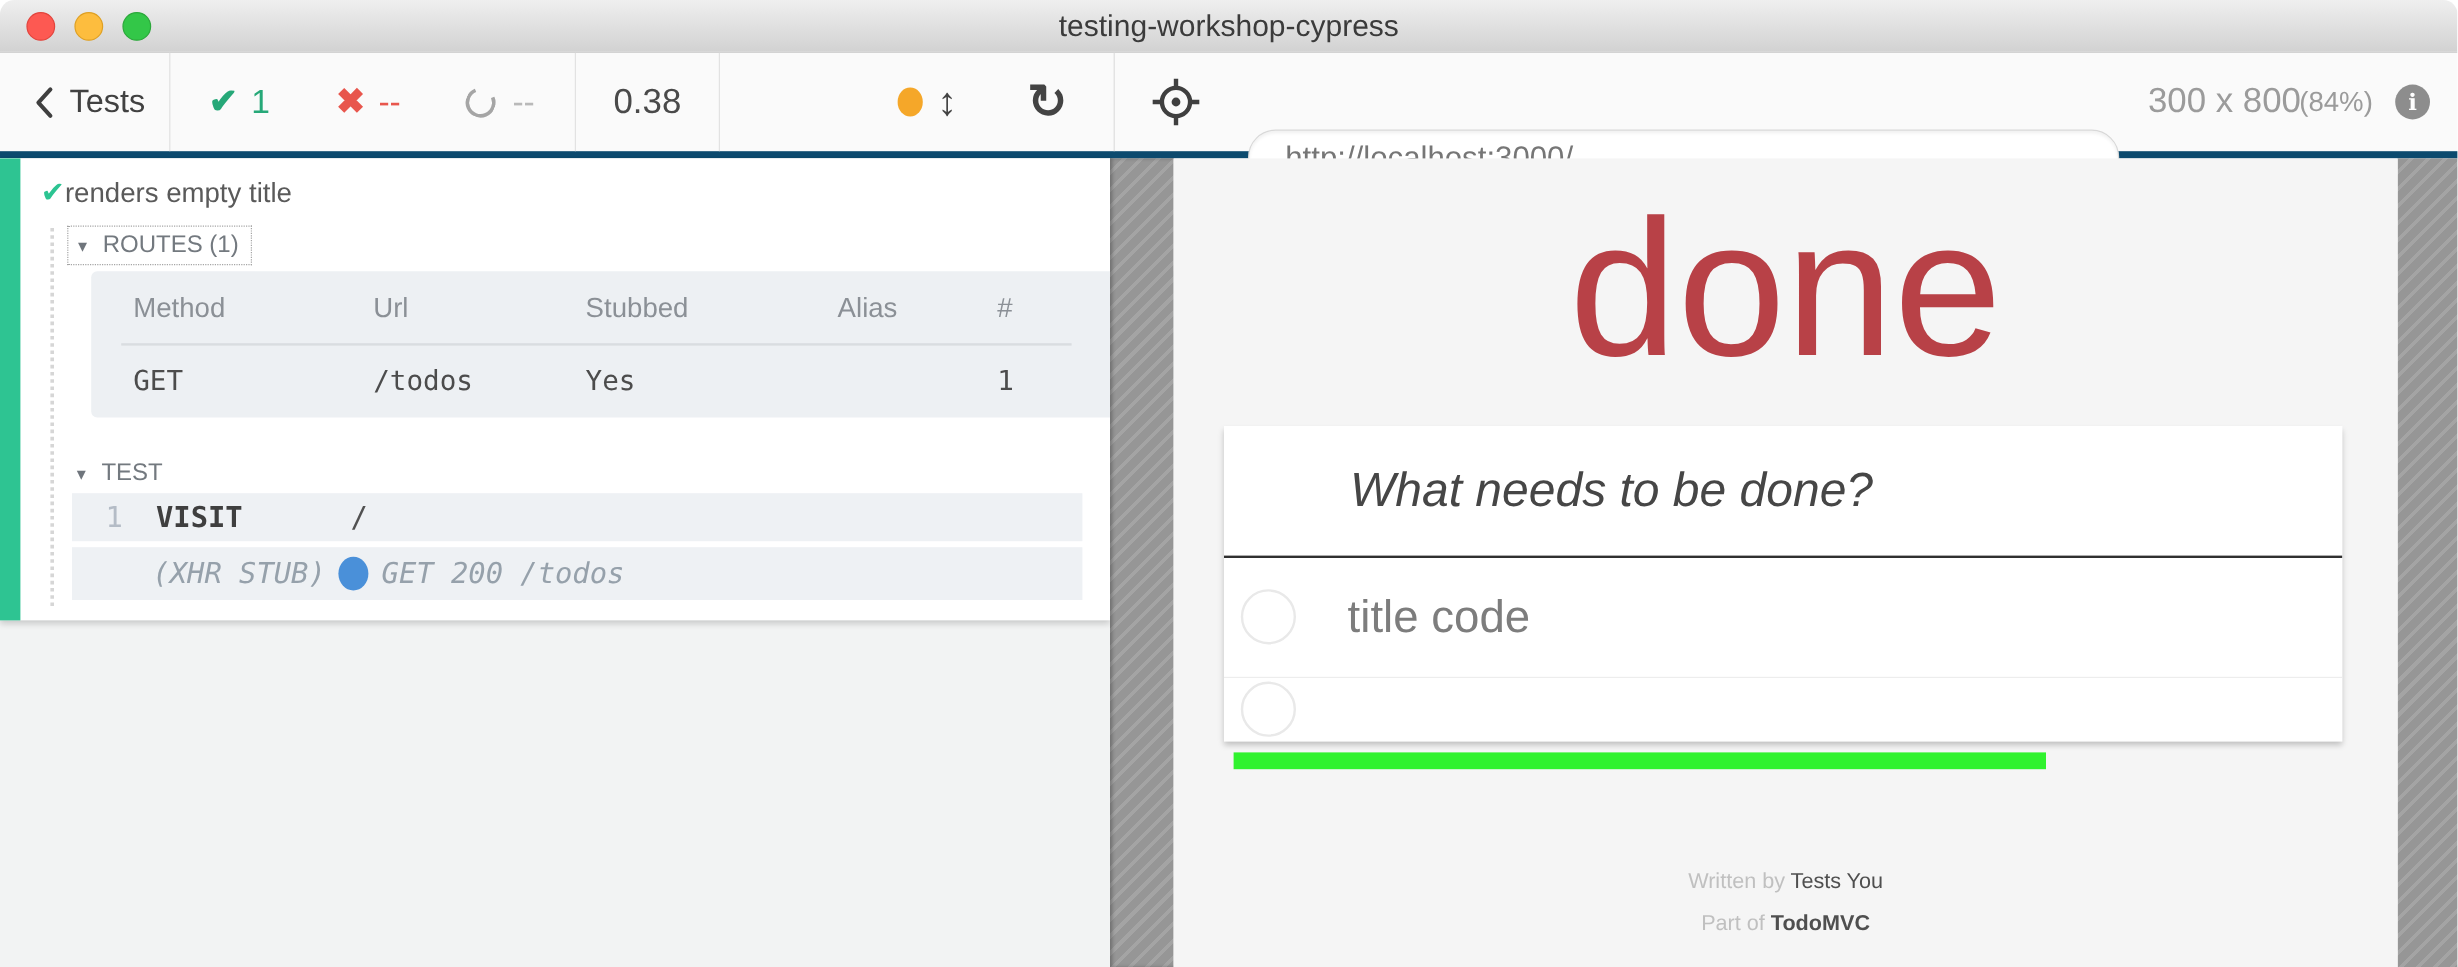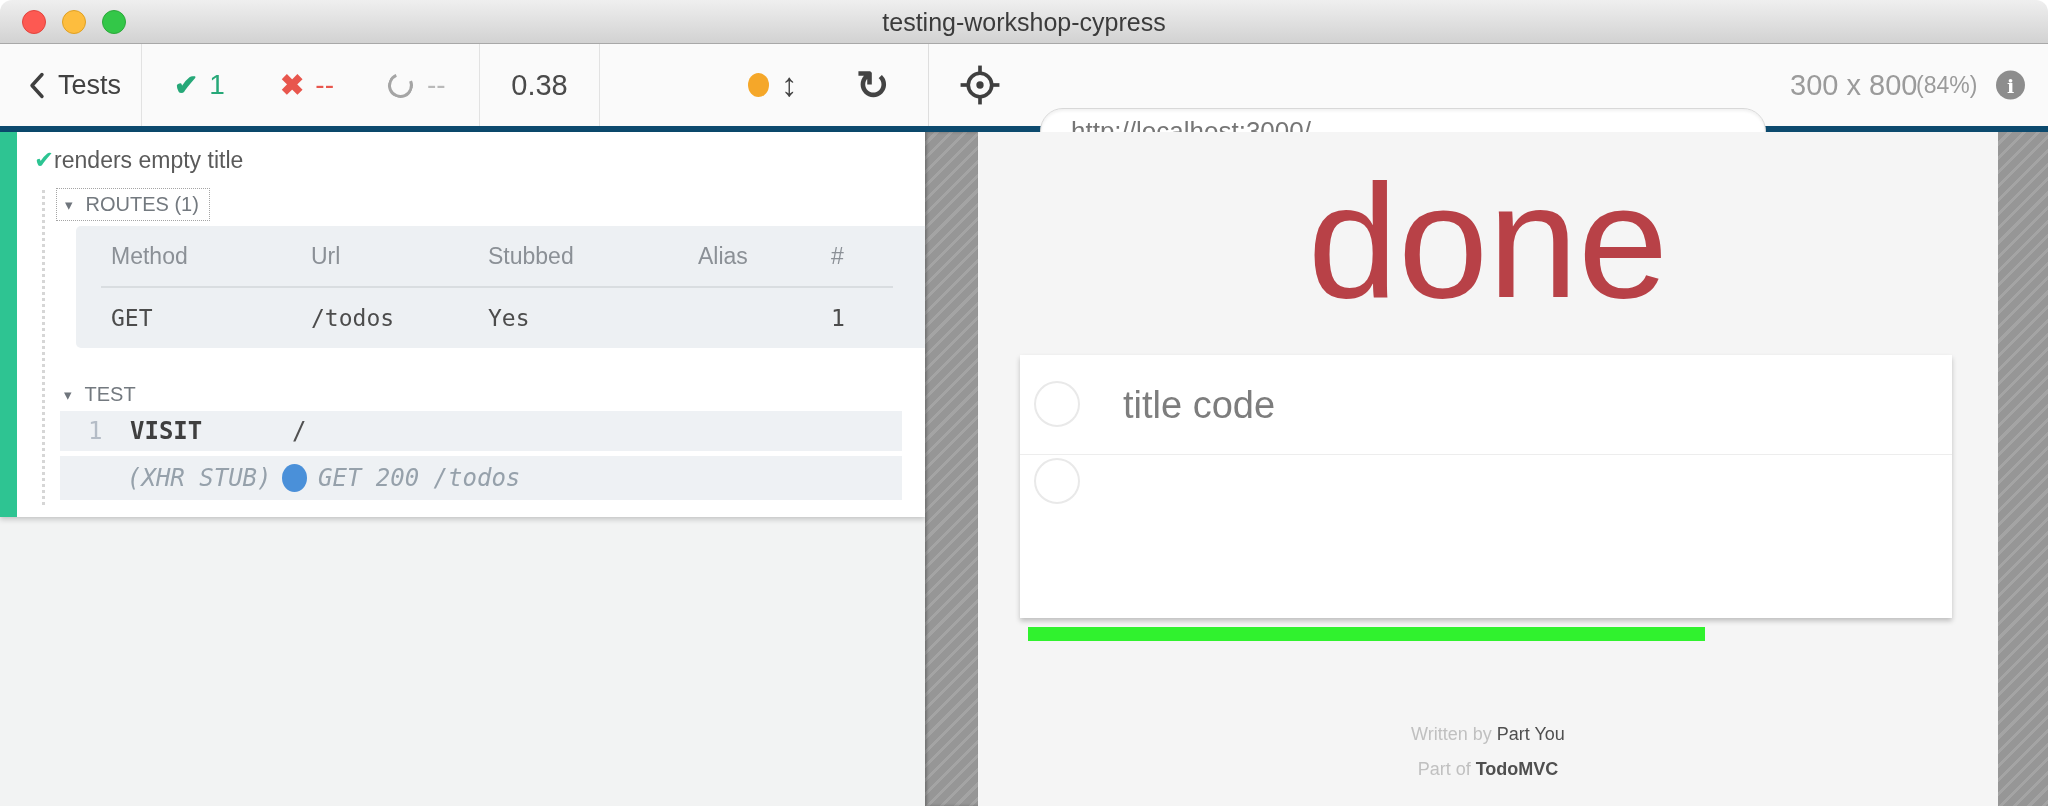--- a/index.html
+++ b/index.html
@@ -281,31 +281,34 @@
   </div>
 </div>
 
 <div class="stripes gutter-left"></div>
 <div class="stripes gutter-right"></div>
 
 <div class="aut">
   <h1 class="app-title">done</h1>
 
   <div class="todo-card">
+    <div class="new-todo">
+      <input type="text" placeholder="What needs to be done?" style="">
+    </div>
     <div class="todo-row todo-row1">
       <span class="toggle"></span>
       <span class="todo-label">title code</span>
     </div>
     <div class="todo-row todo-row2">
       <span class="toggle"></span>
       <span class="todo-label"></span>
     </div>
   </div>
 
   <div class="progress"></div>
 
   <div class="aut-footer f-line1">
-    <span>Written by </span><span class="f-dark">Part You</span>
+    <span>Written by </span><span class="f-dark">Tests You</span>
   </div>
   <div class="aut-footer f-line2">
     <span>Part of </span><span class="f-dark f-bold">TodoMVC</span>
   </div>
 </div>
 
 </body></html>

